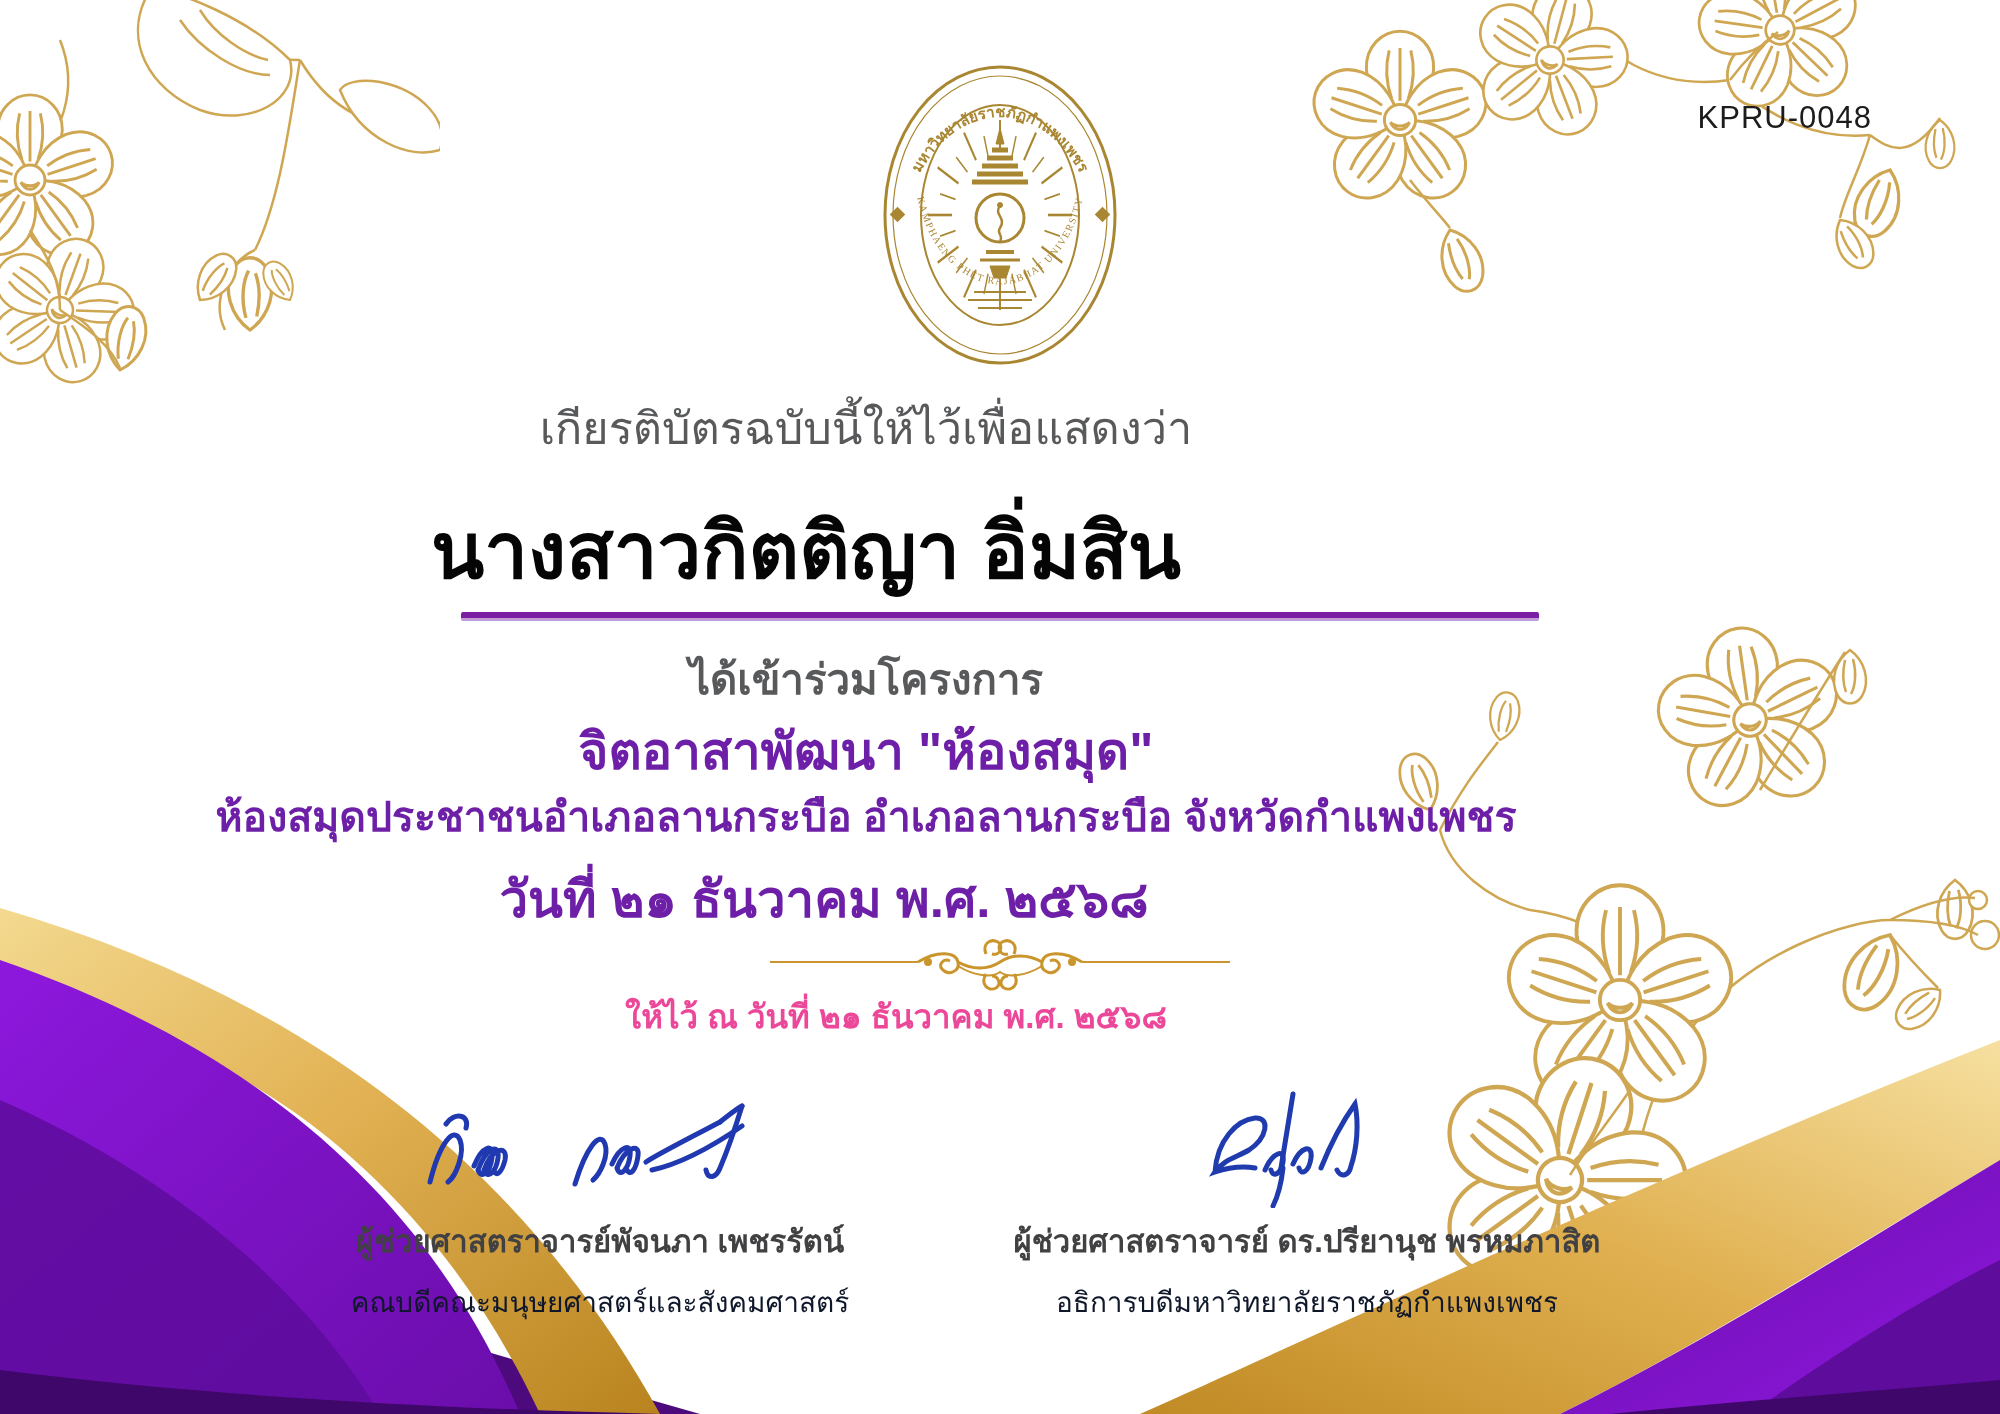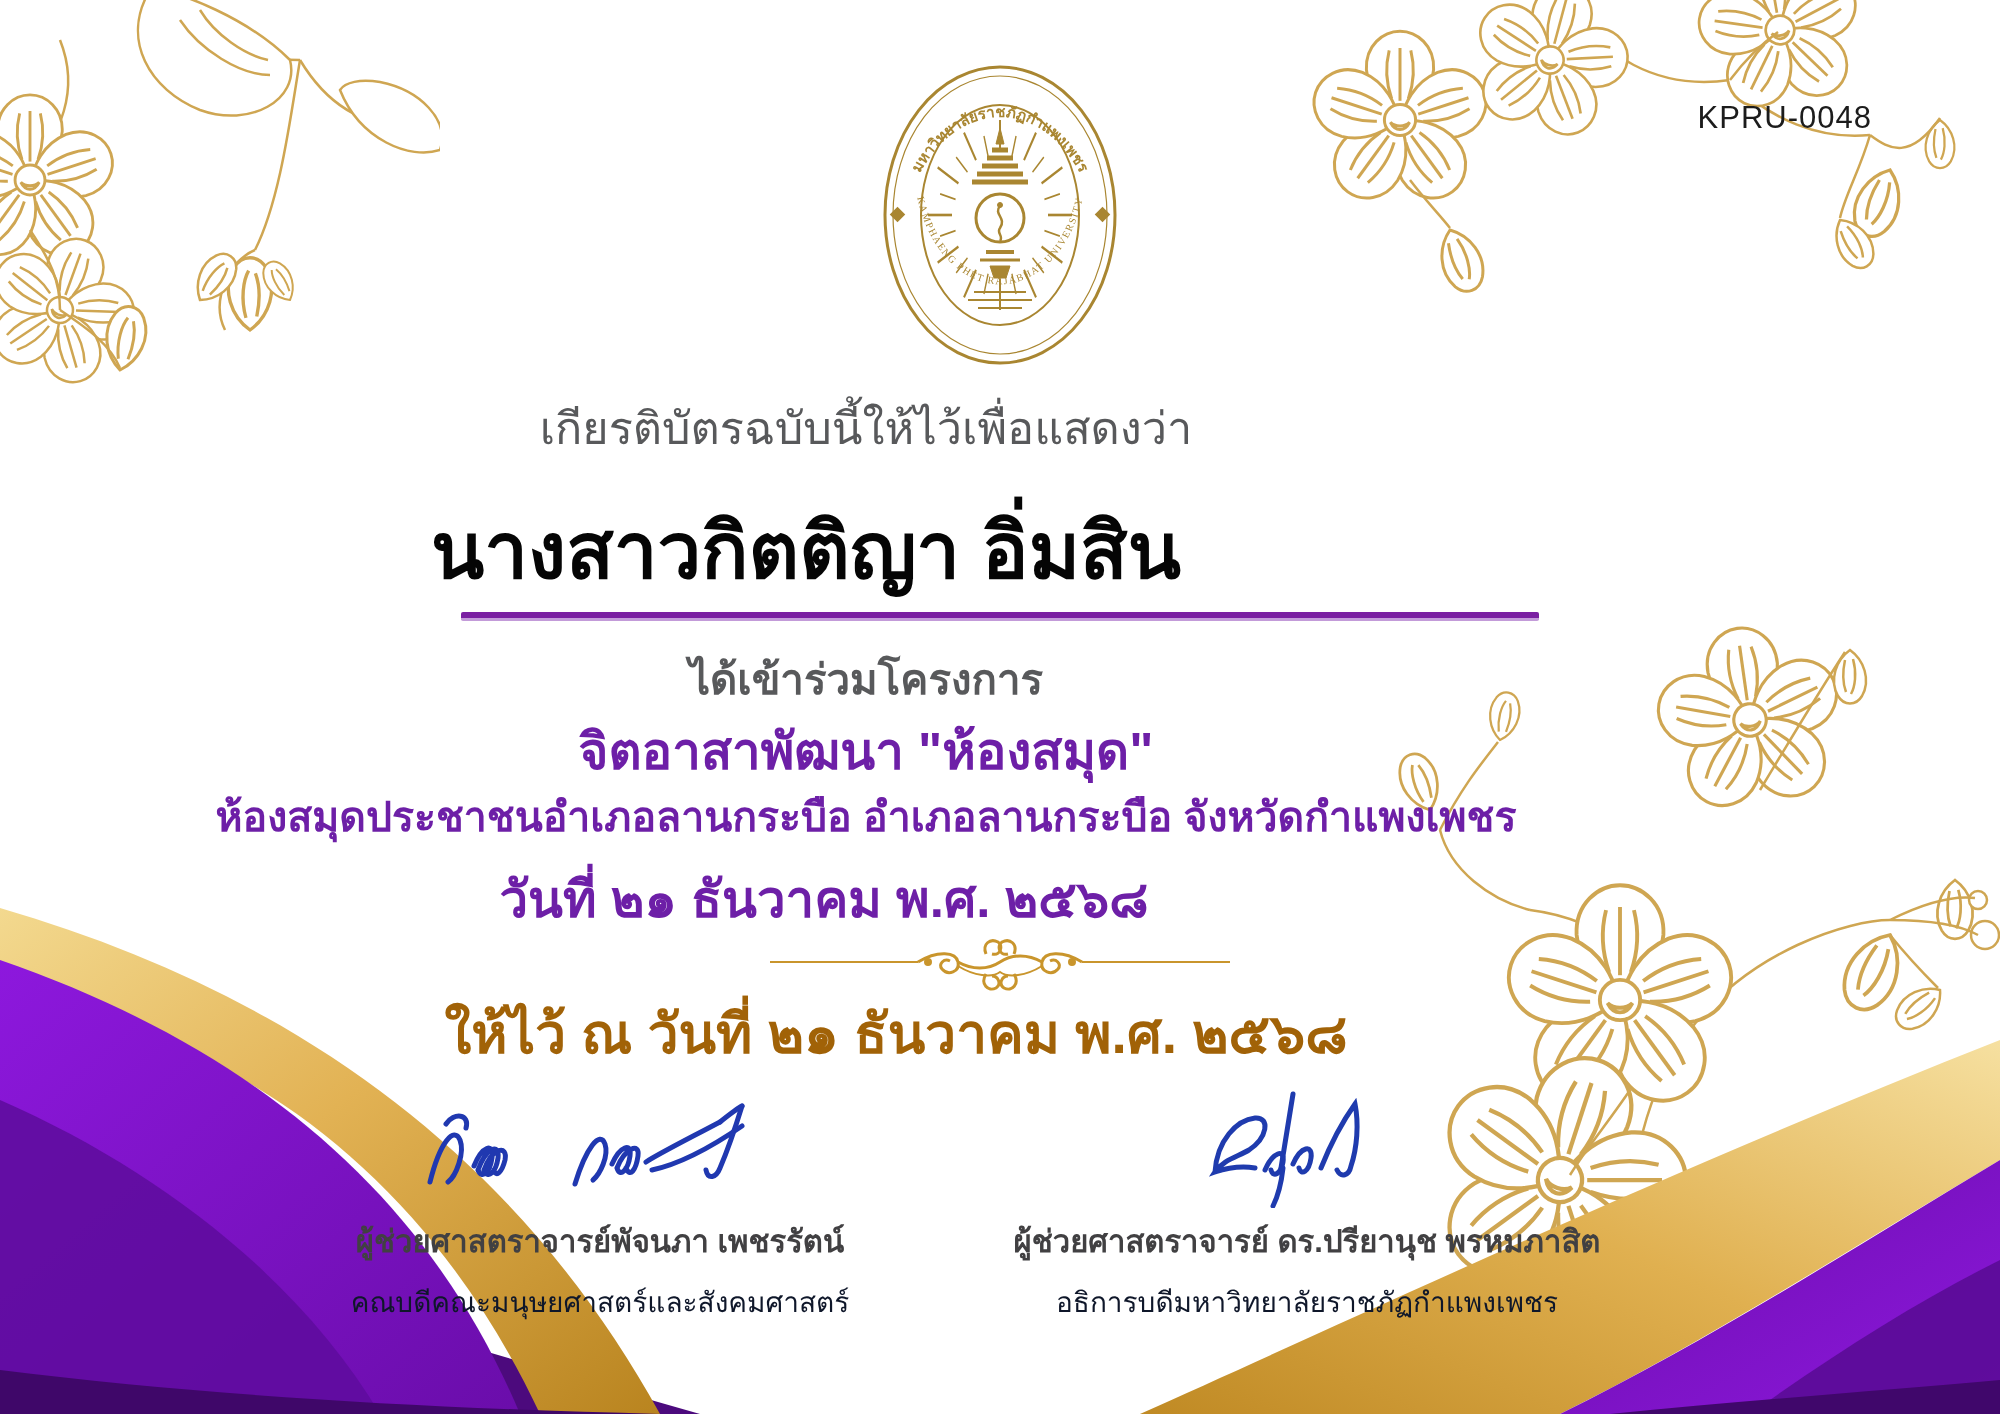--- a/index.html
+++ b/index.html
@@ -19,21 +19,21 @@
   .recipient{top:488px;font-size:78px;font-weight:bold;color:#050505;padding-right:120px;box-sizing:border-box;}
   .name-underline{
     position:absolute;top:612px;left:461px;width:1078px;height:6px;z-index:2;
     background:#7a1fa2;border-bottom:3px solid #c39bd9;border-radius:2px;
   }
   .participation{top:646px;font-size:42px;color:#58595b;font-weight:600;}
   .purpleline{color:#6d1fa7;font-weight:bold;}
   .project-title{top:710px;font-size:51px;}
   .project-location{top:784px;font-size:41px;}
   .project-date{top:858px;font-size:51px;padding-right:84px;box-sizing:border-box;}
-  .issued{top:990px;font-size:55px;color:#a16207;font-weight:bold;padding-left:60px;box-sizing:border-box;}
+  .issued{top:990px;font-size:33px;color:#ec4899;font-weight:bold;padding-left:60px;box-sizing:border-box;}
 
   .sigblock{position:absolute;width:600px;text-align:center;z-index:3;}
   .sig-left{left:300px;top:1096px;}
   .sig-right{left:980px;top:1076px;margin-left:27px;}
   .sig-name{font-size:31px;font-weight:bold;color:#414042;margin-top:4px;}
   .sig-role{font-size:28px;color:#0f172a;margin-top:14px;}
 </style>
 </head>
 <body>
 

